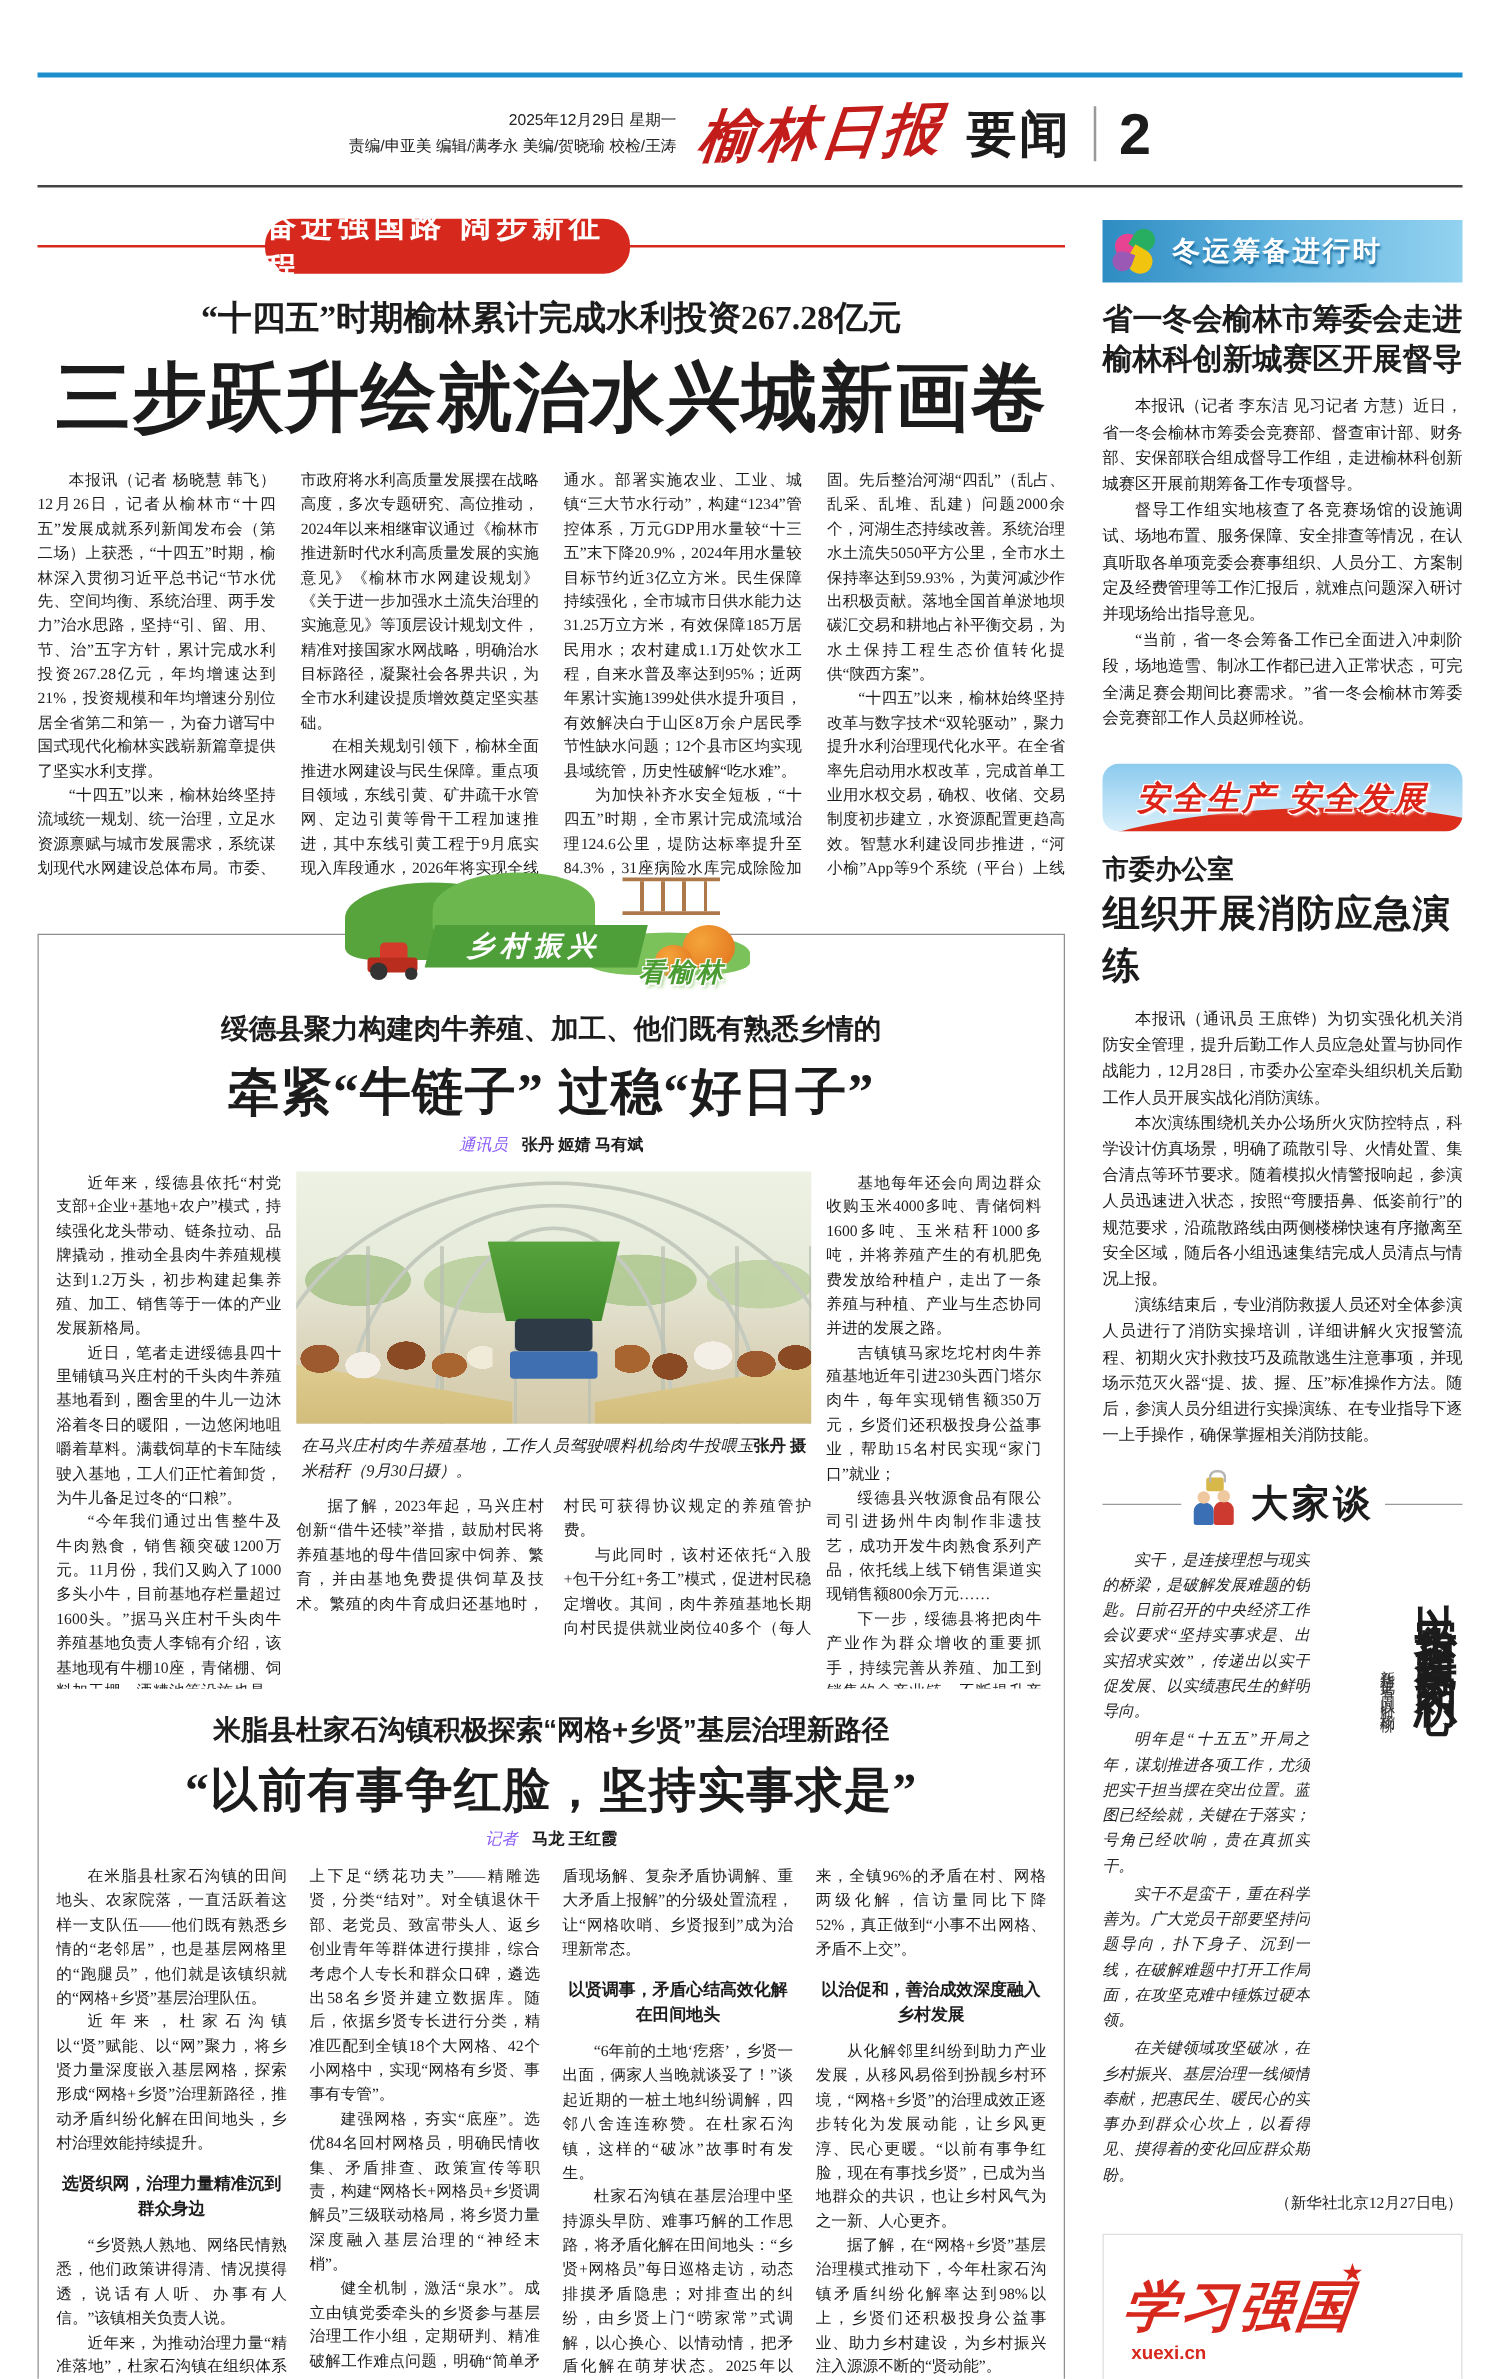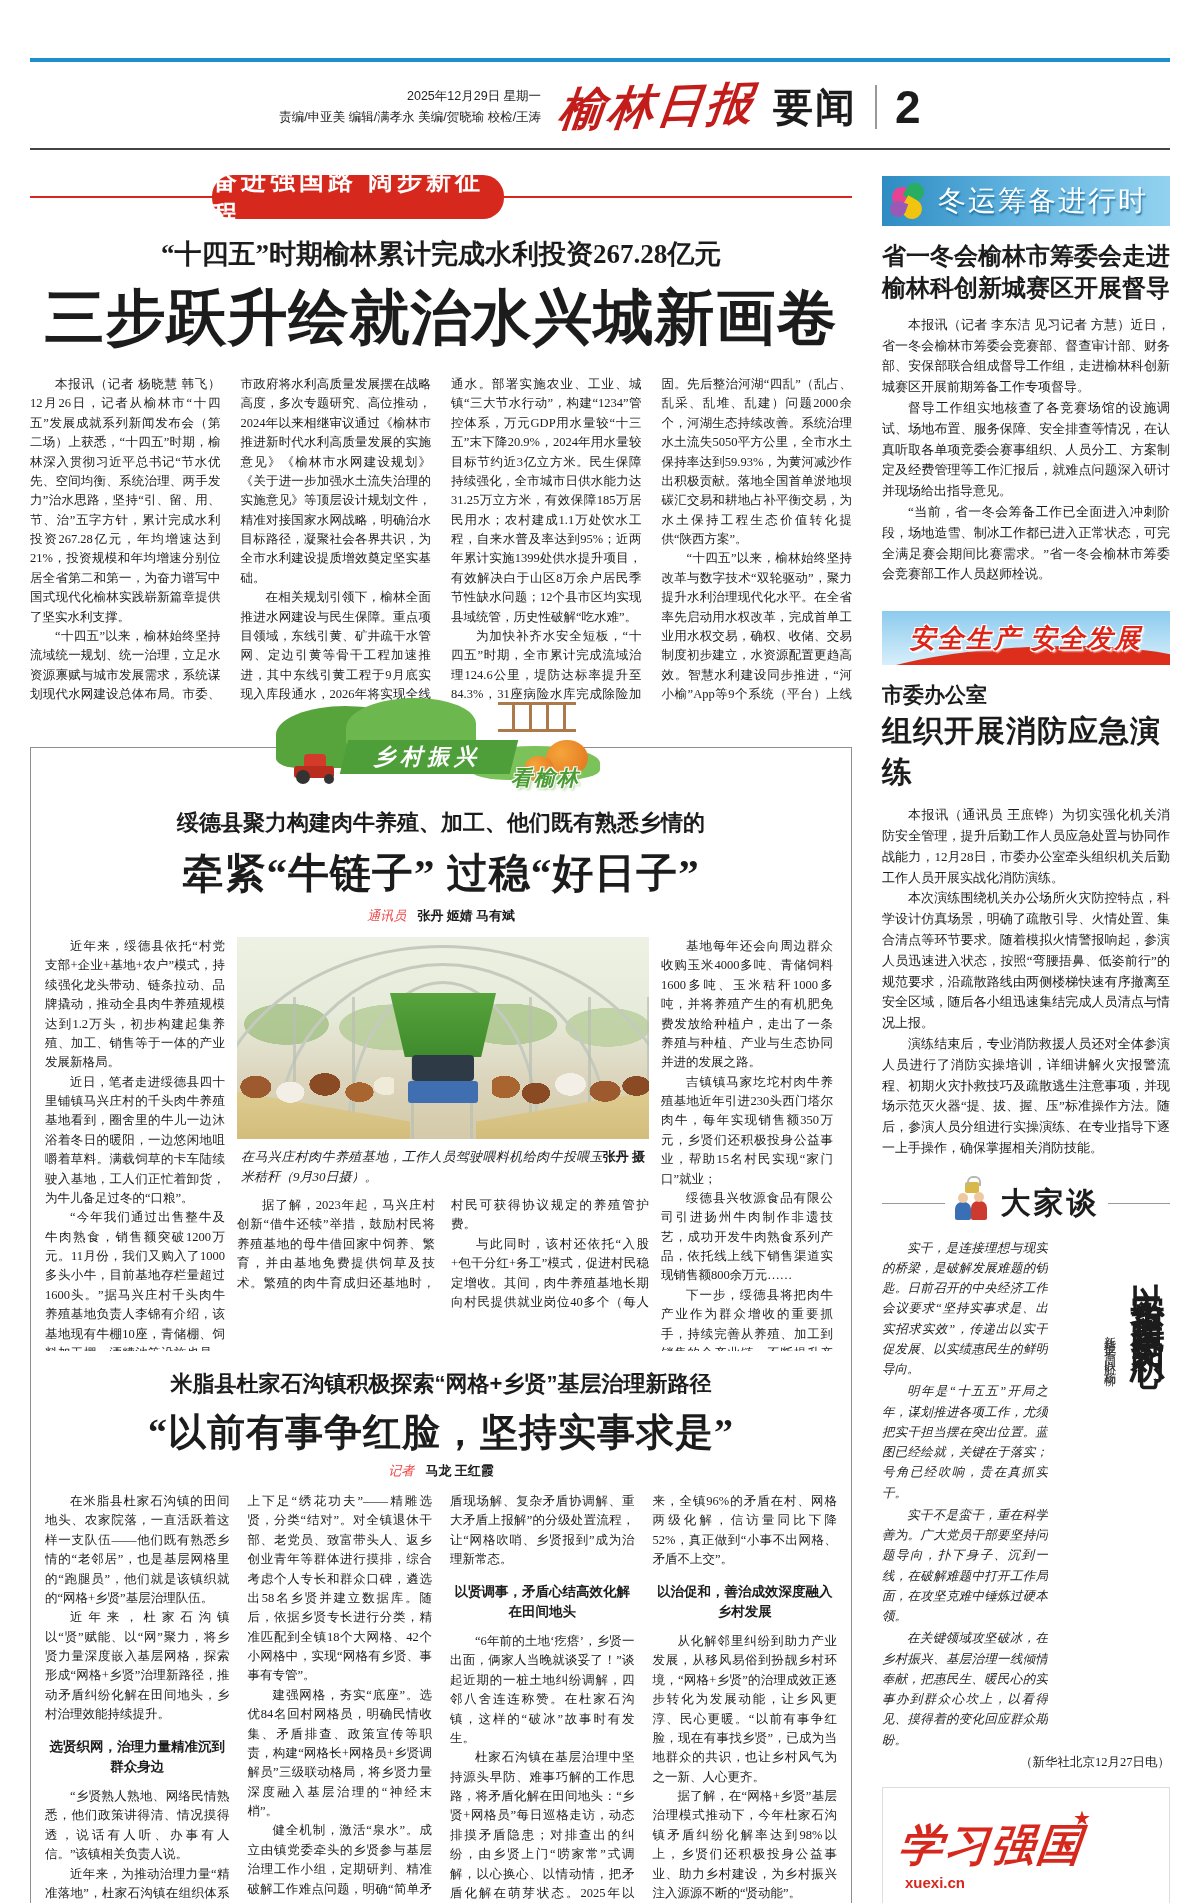--- a/index.html
+++ b/index.html
@@ -47,21 +47,21 @@
   .tractor .w1 { position:absolute; left:2px; bottom:0; width:14px; height:14px; background:#333; border-radius:50%; }
   .tractor .w2 { position:absolute; right:6px; bottom:0; width:10px; height:10px; background:#333; border-radius:50%; }
   .pumpkin { position:absolute; border-radius:50%; background:radial-gradient(circle at 35% 35%, #f5a53a, #e0711d); }
   .pk1 { right:18px; bottom:18px; width:42px; height:36px; }
   .pk2 { right:52px; bottom:12px; width:30px; height:26px; }
   .fence { position:absolute; right:30px; top:4px; width:78px; height:30px; border-top:3px solid #a56b38; border-bottom:3px solid #a56b38; background:repeating-linear-gradient(90deg,transparent 0 14px,#a56b38 14px 17px); opacity:.9; }
 
   .cattle-kicker { text-align:center; font-size:22px; font-weight:bold; margin-top:14px; font-family:"Liberation Sans","DejaVu Sans",sans-serif; }
   .cattle-headline { text-align:center; font-size:41px; font-weight:bold; letter-spacing:1px; margin:8px 0 6px; font-family:"Liberation Serif",serif; }
   .byline { text-align:center; font-size:13px; margin-bottom:12px; }
-  .byline .role { color:#ef4444; font-style:italic; margin-right:8px; }
+  .byline .role { color:#8b5cf6; font-style:italic; margin-right:8px; }
   .byline .names { font-weight:bold; }
 
   .cattle-body { display:flex; gap:12px; height:414px; overflow:hidden; font-size:12.5px; line-height:1.55; text-align:justify; }
   .cattle-left { width:180px; flex:0 0 180px; overflow:hidden; }
   .cattle-center { width:412px; flex:0 0 412px; }
   .cattle-right { width:172px; flex:0 0 172px; overflow:hidden; }
 
   
   .photo { position:relative; height:202px; overflow:hidden; background:linear-gradient(180deg,#edf2e4 0%,#e6ead9 40%,#dcd5bd 70%,#d4caa8 100%); }
   .truss { position:absolute; border:3px solid #c4cabe; border-bottom:none; border-radius:50% 50% 0 0 / 100% 100% 0 0; }
@@ -105,26 +105,26 @@
   .col-subhead { font-size:13.5px; font-weight:bold; text-align:center; margin:12px 4px 10px; font-family:"Liberation Sans","DejaVu Sans",sans-serif; line-height:1.5; }
 
   
   .winter-banner { height:50px; margin-top:12px; background:linear-gradient(90deg,#2e8cc2,#5fb2de 45%,#93d2f0); display:flex; align-items:center; padding:0 8px; gap:8px; }
   .winter-logo { position:relative; width:40px; height:40px; flex:0 0 40px; }
   .winter-logo i { position:absolute; border-radius:50% 50% 50% 0; }
   .winter-logo .c1 { left:2px; top:6px; width:20px; height:20px; background:#e84393; transform:rotate(-40deg); }
   .winter-logo .c2 { left:16px; top:2px; width:18px; height:18px; background:#27ae60; transform:rotate(30deg); }
   .winter-logo .c3 { left:12px; top:18px; width:20px; height:20px; background:#f1c40f; transform:rotate(120deg); }
   .winter-logo .c4 { left:0; top:20px; width:16px; height:16px; background:#9b59b6; transform:rotate(200deg); }
-  .winter-title { color:#fff; font-size:28px; font-weight:normal; letter-spacing:2px; font-family:"Liberation Sans","DejaVu Sans",sans-serif; text-shadow:1px 2px 2px #1b6ea0; white-space:nowrap; }
+  .winter-title { color:#fff; font-size:22px; font-weight:bold; letter-spacing:2px; font-family:"Liberation Sans","DejaVu Sans",sans-serif; text-shadow:1px 2px 2px #1b6ea0; white-space:nowrap; }
   .winter-headline { font-size:24px; font-weight:bold; line-height:1.35; margin:14px 0 10px; font-family:"Liberation Sans","DejaVu Sans",sans-serif; }
   .sb-body { font-size:13px; line-height:1.6; text-align:justify; }
   .sb-body .para { margin-bottom:0; }
 
-  .safety-banner { position:relative; height:54px; margin-top:26px; overflow:hidden; background:linear-gradient(180deg,#8ccbee,#d8effb); }
+  .safety-banner { position:relative; height:54px; margin-top:26px; overflow:hidden; background:linear-gradient(180deg,#8ccbee,#d8effb);border-radius:13px; }
   .safety-banner .wave { position:absolute; left:-12%; bottom:-22px; width:124%; height:40px; background:#dd2d1b; border-radius:55% 45% 0 0 / 100% 80% 0 0; transform:rotate(-2deg); }
   .safety-banner .txt { position:relative; z-index:2; display:block; text-align:center; line-height:54px; font-size:26px; font-weight:bold; font-style:italic; color:#dd2418; letter-spacing:2px; font-family:"Liberation Sans","DejaVu Sans",sans-serif; text-shadow:1px 1px 0 #fff,-1px -1px 0 #fff,1px -1px 0 #fff,-1px 1px 0 #fff,2px 2px 2px #fff; }
   .safety-kicker { font-size:21px; margin-top:16px; font-family:"Liberation Sans","DejaVu Sans",sans-serif; }
   .safety-headline { font-size:30px; font-weight:bold; margin:2px 0 12px; letter-spacing:1px; font-family:"Liberation Sans","DejaVu Sans",sans-serif; }
 
   .talks-header { display:flex; align-items:center; gap:8px; margin-top:24px; }
   .talks-header .line { flex:1; height:1px; background:#999; }
   .talks-icon { position:relative; width:40px; height:34px; flex:0 0 40px; }
   .talks-icon .lock { position:absolute; left:12px; top:-4px; width:14px; height:11px; background:#d9b84a; border-radius:2px; }
   .talks-icon .lock::before { content:""; position:absolute; left:2px; top:-6px; width:10px; height:8px; border:2px solid #b6b6b6; border-bottom:none; border-radius:6px 6px 0 0; }

